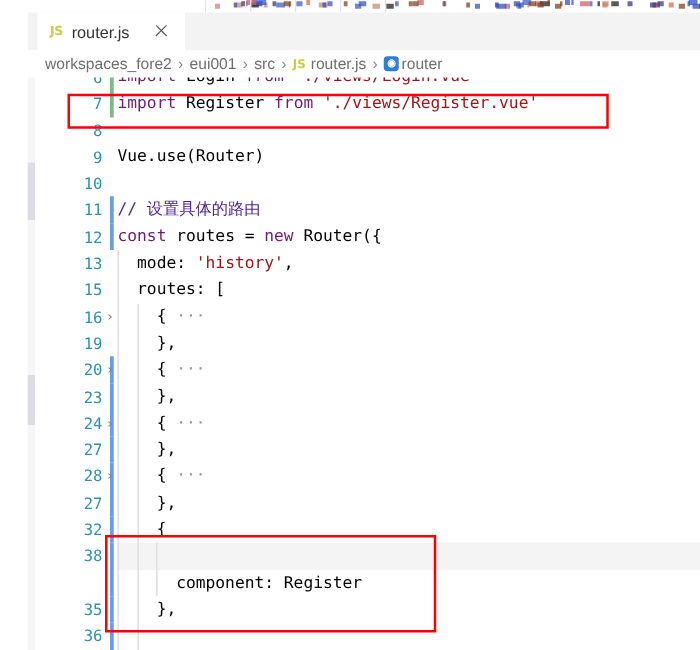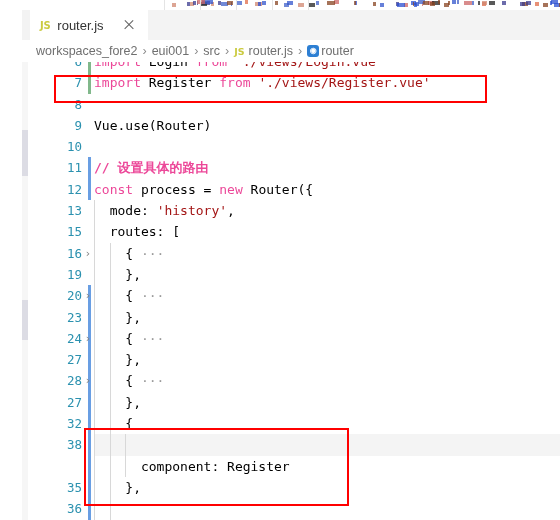--- a/index.html
+++ b/index.html
@@ -45,21 +45,21 @@
   .code{position:absolute;left:72px;top:0;font-family:"DejaVu Sans Mono", monospace;
       font-size:13px;line-height:21.3px;color:#000000;white-space:pre;}
   .gut{position:absolute;left:66px;top:0;width:3px;height:21.3px;}
   .gut.add{background:#81b88b;} .gut.mod{background:#699ee3;}
   .chev{position:absolute;left:60px;top:0;width:12px;height:21.3px;color:#808080;
       font-size:11px;line-height:21.3px;text-align:center;font-family:"DejaVu Sans",sans-serif;}
   .curline{position:absolute;left:72px;top:0;width:488px;height:21.3px;background:#f4f4f4;}
   .iguide{position:absolute;top:0;width:1px;height:21.3px;background:#d8d8d8;}
 
   
-  .kw{color:#ec4899;} .str{color:#a31515;} .cmt{color:#ec4899;font-weight:bold;}
+  .kw{color:#701a75;} .str{color:#a31515;} .cmt{color:#4c1d95;}
   .idb{color:#000000;} .fold{color:#9a9a9a;}
 
   
   .redbox{position:absolute;border:2px solid #ff0000;box-sizing:border-box;pointer-events:none;}
 
   
   .leftbar{position:absolute;left:0;top:62px;width:6px;height:458px;background:#f6f6f6;}
   .leftthumb{position:absolute;left:0;width:6px;background:#dcdce4;}
 </style>
 </head>
@@ -192,21 +192,21 @@
           <div class="code"></div>
         </div>
         <div class="row">
           <div class="ln">11</div>
           <div class="gut mod"></div>
           <div class="code"><span class="cmt">// 设置具体的路由</span></div>
         </div>
         <div class="row">
           <div class="ln">12</div>
           <div class="gut mod"></div>
-          <div class="code"><span class="kw">const </span><span class="idb">process = </span><span class="kw">new </span><span class="idb">Router({</span></div>
+          <div class="code"><span class="kw">const </span><span class="idb">routes = </span><span class="kw">new </span><span class="idb">Router({</span></div>
         </div>
         <div class="row">
           <div class="iguide" style="left: 72px;"></div>
           <div class="ln">13</div>
           <div class="code"><span class="idb">  mode: </span><span class="str">'history'</span><span class="idb">,</span></div>
         </div>
         <div class="row">
           <div class="iguide" style="left: 72px;"></div>
           <div class="ln">15</div>
           <div class="code"><span class="idb">  routes: [</span></div>

